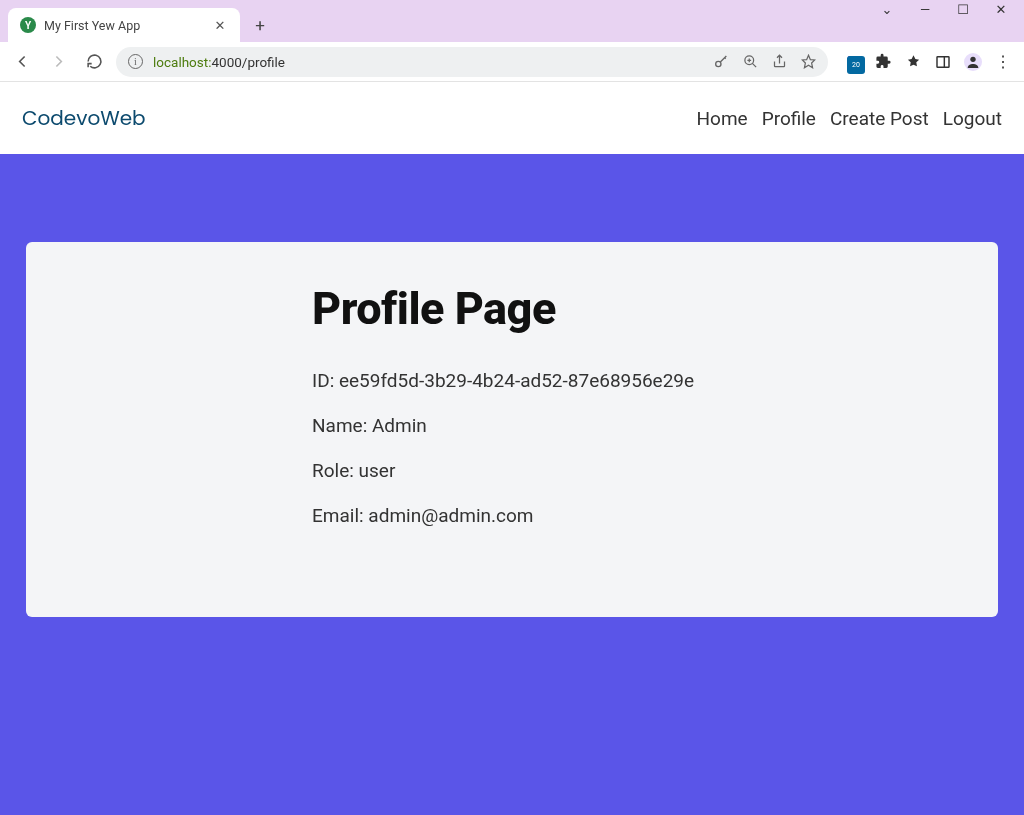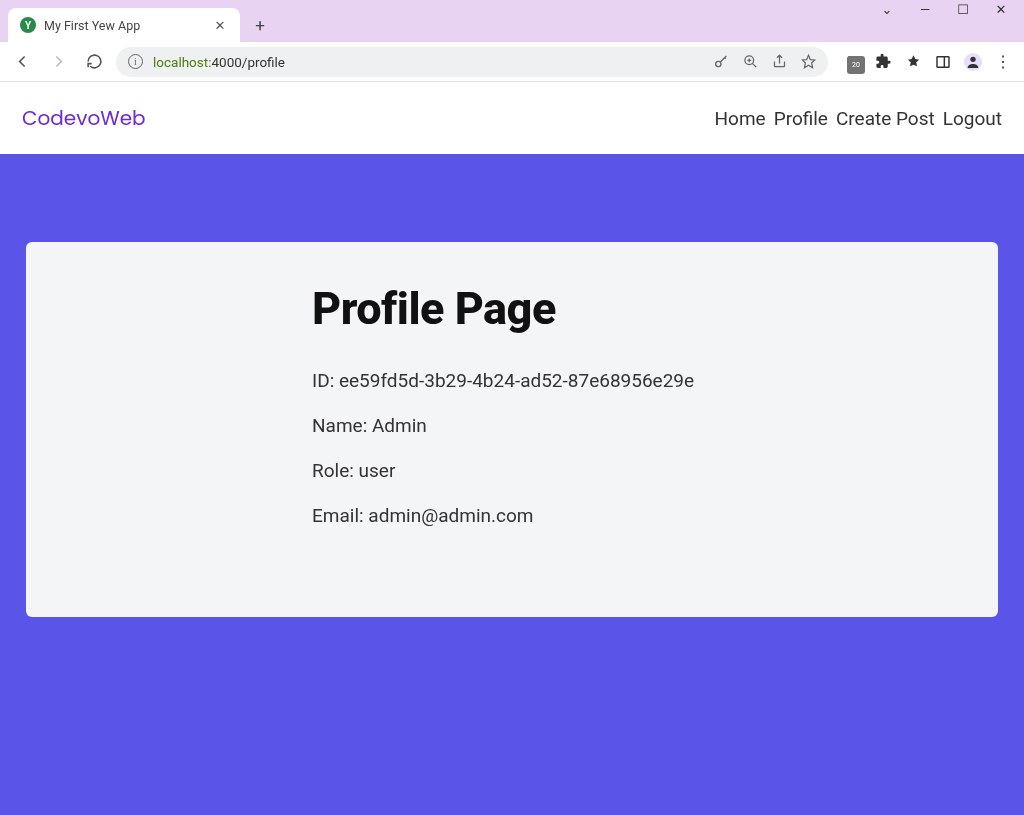--- a/index.html
+++ b/index.html
@@ -119,21 +119,21 @@
     .addr-right { display: flex; gap: 14px; align-items: center; color: #666; }
     .addr-right span { cursor: pointer; display:inline-flex; }
     .ext-icons {
       display: flex;
       gap: 12px;
       align-items: center;
       padding: 0 4px 0 8px;
     }
     .ext-icons span { width: 18px; height: 18px; display:inline-flex; align-items:center; justify-content:center; color:#333; cursor:pointer;}
     .ext-badge { position:relative; }
-    .ext-badge .bubble { position:absolute; bottom:-3px; right:-3px; background:#737373; color:#fff; font-size:7px; padding:1px 2px; border-radius:3px; }
+    .ext-badge .bubble { position:absolute; bottom:-3px; right:-3px; background:#0369a1; color:#fff; font-size:7px; padding:1px 2px; border-radius:3px; }
     .avatar-icon {
       width: 24px;
       height: 24px;
       border-radius: 50%;
       background: #e8defb;
       display: flex;
       align-items: center;
       justify-content: center;
       color: #6d3bd1;
     }
@@ -143,24 +143,24 @@
     .app-nav {
       height: 72px;
       display: flex;
       align-items: center;
       justify-content: space-between;
       padding: 0 22px;
       background: #fff;
     }
     .brand {
       font-size: 20px;
-      color: #6d28d9;
+      color: #0c4a6e;
       font-family: "Segoe UI", Poppins, sans-serif;
     }
-    .nav-links { display: flex; gap: 8px; }
+    .nav-links { display: flex; gap: 14px; }
     .nav-links a {
       font-size: 19px;
       color: #333;
       text-decoration: none;
       cursor: pointer;
     }
     
     .hero {
       background: #5a55e8;
       height: calc(815px - 42px - 40px - 72px);

